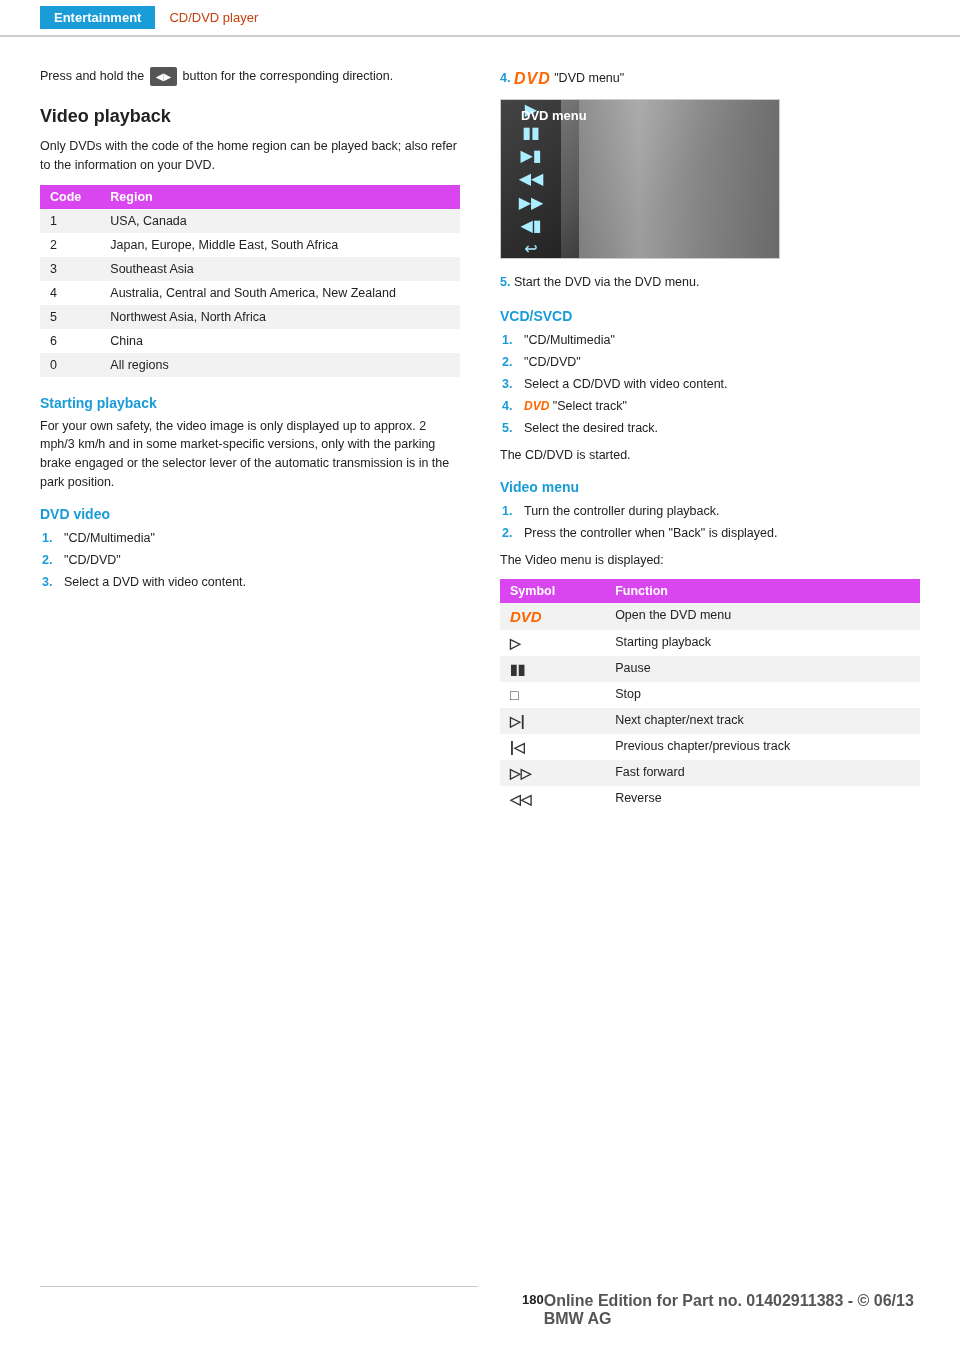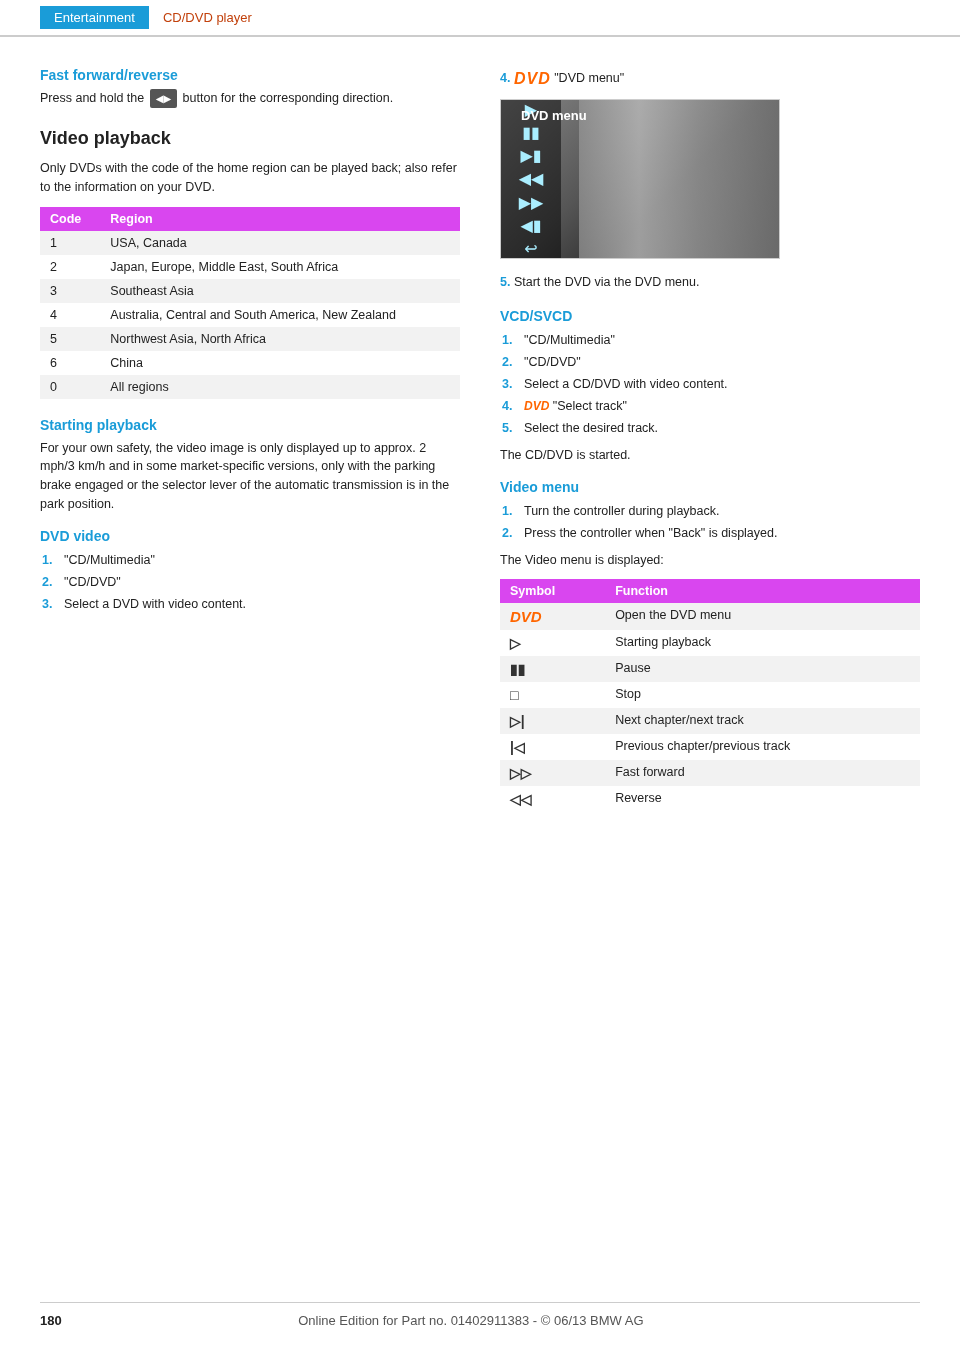--- a/index.html
+++ b/index.html
@@ -19,21 +19,21 @@
       align-items: center;
       border-bottom: 2px solid #ccc;
       padding: 6px 40px;
       margin-bottom: 0;
     }
     .header-entertainment {
       background: #1a9cd8;
       color: #fff;
       padding: 4px 14px;
       font-size: 13px;
-      font-weight: normal;
+      font-weight: bold;
       margin-right: 0;
     }
     .header-section {
       color: #c2410c;
       padding: 4px 14px;
       font-size: 13px;
     }
 
     
     .content {
@@ -187,44 +187,44 @@
       color: #333;
     }
 
     
     .footer {
       position: absolute;
       bottom: 30px;
       left: 0;
       right: 0;
       display: flex;
-      flex-direction: column;
-      align-items: center;
+      flex-direction: row;
       gap: 4px;
     }
     .footer-line {
       width: calc(100% - 80px);
       height: 1px;
       background: #ccc;
       margin: 0 40px;
     }
     .footer-content {
       display: flex;
       justify-content: space-between;
       width: calc(100% - 80px);
       padding: 6px 0 0 0;
     }
     .footer-page {
       font-size: 13px;
       font-weight: bold;
       color: #222;
     }
     .footer-text {
-      font-size: 13px;
+      font-size: 16px;
       color: #555;
+      font-weight: bold;
     }
 
     
     .dvd-video-label {
       color: #1a9cd8;
       font-size: 14px;
       font-weight: bold;
       margin-bottom: 6px;
       margin-top: 14px;
     }
@@ -257,21 +257,20 @@
 <div class="header-bar">
   <span class="header-entertainment">Entertainment</span>
   <span class="header-section">CD/DVD player</span>
 </div>
 
 <div class="content">
 
   <div class="left-col">
 
     <div class="ff-section">
-      <div class="section-heading-blue">Fast forward/reverse</div>
       <p>
         <span>Press and hold the</span>
         <span class="inline-btn">◀▶</span>
         <span>button for the corresponding direction.</span>
       </p>
     </div>
 
     <div class="section-heading-black">Video playback</div>
 
     <p>Only DVDs with the code of the home region can be played back; also refer to the information on your DVD.</p>

